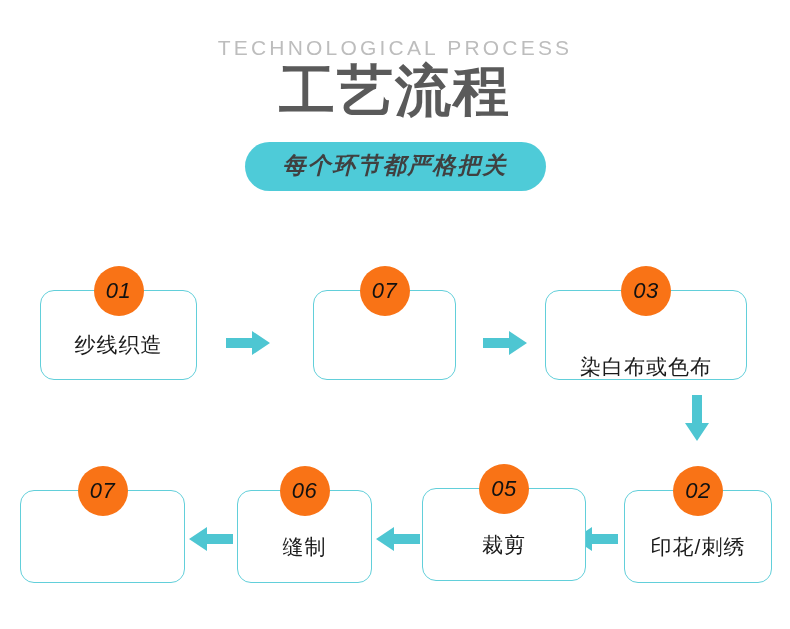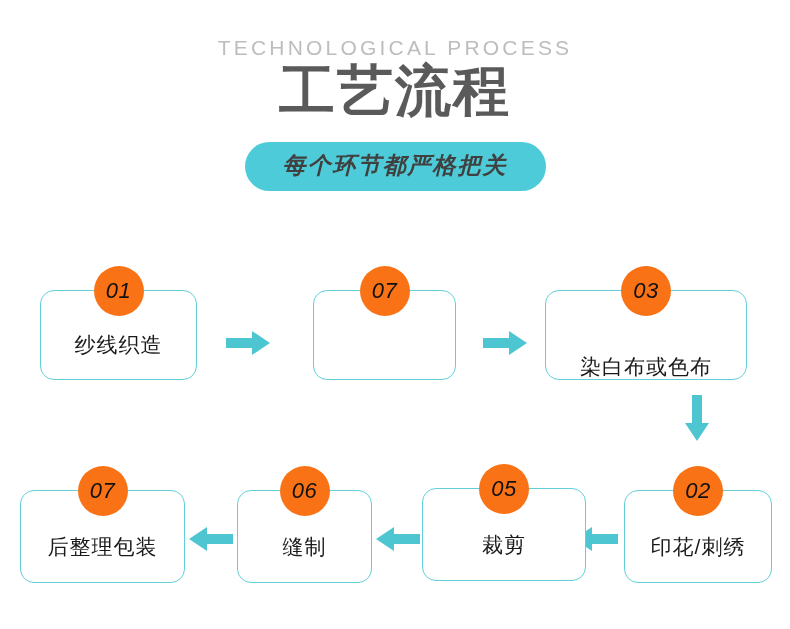--- a/index.html
+++ b/index.html
@@ -187,16 +187,15 @@
   </div>
 
   <div class="arrow-h" style="left:189px; top:526px;">
     <svg viewBox="0 0 44 26" preserveAspectRatio="none" aria-hidden="true">
       <polygon points="44,8 18,8 18,1 0,13 18,25 18,18 44,18" fill="#4ec6d2"></polygon>
     </svg>
   </div>
 
   <div class="node" style="left:20px; top:490px; width:165px; height:93px;">
     <div class="node-badge">07</div>
-    <div class="node-label">后整理包装</div>
   </div>
 
 </div>
 
 </body></html>

